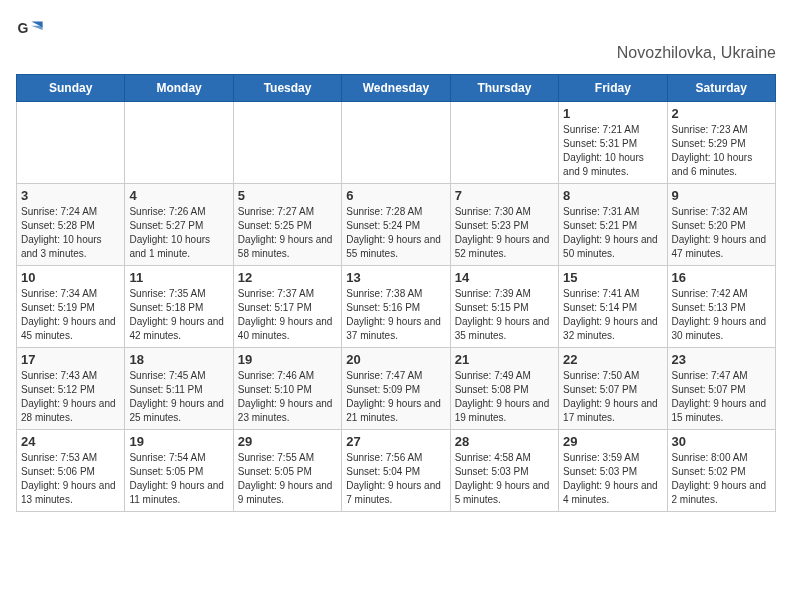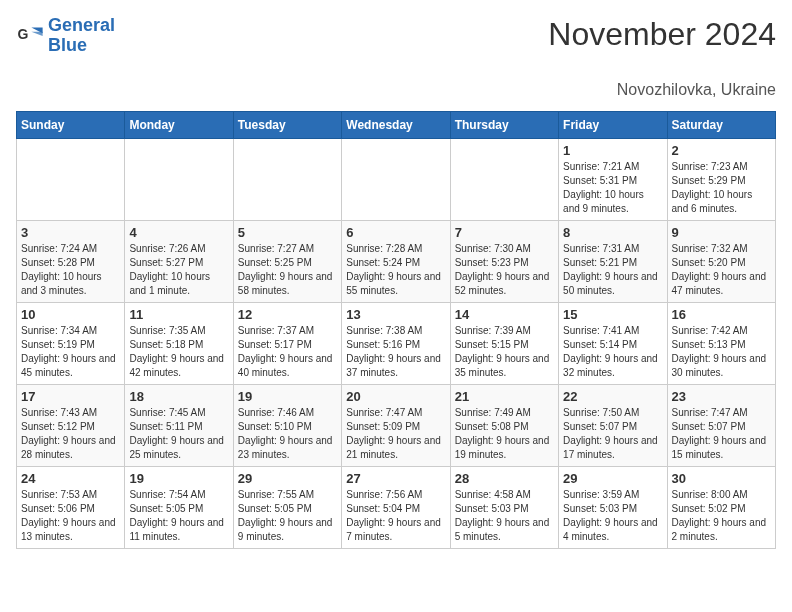--- a/index.html
+++ b/index.html
@@ -51,21 +51,21 @@
       width: 100%;
       border-collapse: collapse;
       table-layout: fixed;
     }
     thead tr th {
       background-color: #2a6db5;
       color: #fff;
       font-size: 12px;
       font-weight: bold;
       padding: 6px 4px;
-      text-align: left;
+      text-align: center;
       border: 1px solid #1a5a9a;
     }
     tbody tr td {
       vertical-align: top;
       border: 1px solid #ccc;
       padding: 4px;
       font-size: 10px;
       color: #333;
       height: 80px;
       background: #fff;
@@ -91,27 +91,22 @@
 </head>
 <body>
 
 <div class="header">
   <div class="logo">
     <svg class="logo-icon" viewBox="0 0 40 40">
       <text x="2" y="24" font-size="20" font-weight="bold" fill="#333">G</text>
       <polygon points="22,8 38,16 38,8" fill="#2a6db5"></polygon>
       <polygon points="22,14 38,20 38,14" fill="#2a6db5" opacity="0.7"></polygon>
     </svg>
-    <div class="logo-text">
-      <div><span>General</span></div>
-      <div><span style="color:#2a6db5">Blue</span></div>
-    </div>
   </div>
   <div class="title-block">
-    <div class="month-title">November 2024</div>
     <div class="subtitle">Novozhilovka, Ukraine</div>
   </div>
 </div>
 
 <table>
   <thead>
     <tr>
     <th>Sunday</th>
         <th>Monday</th>
         <th>Tuesday</th>

